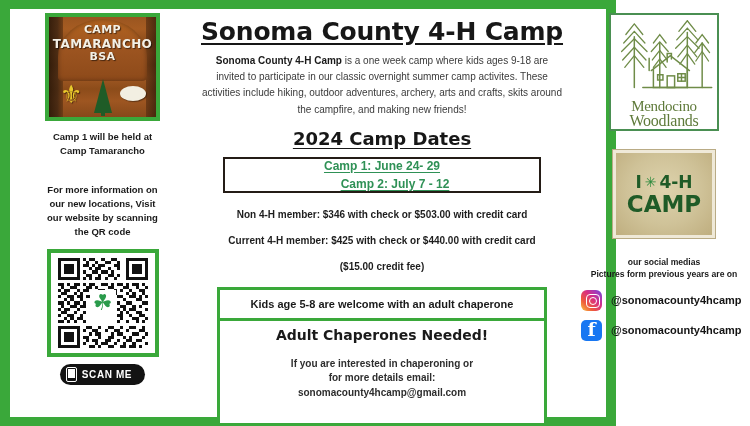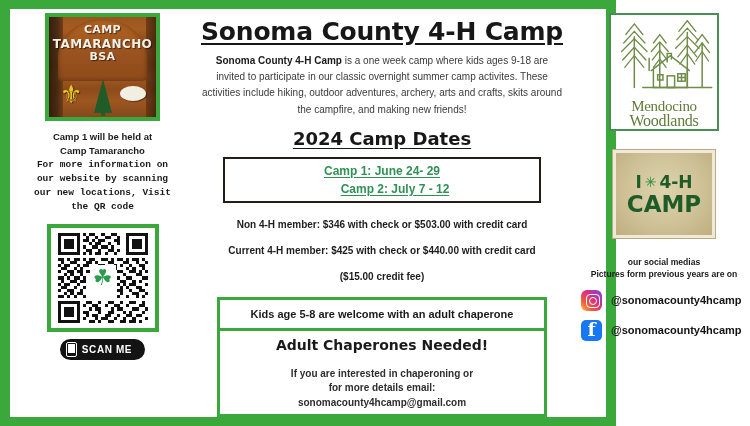--- a/index.html
+++ b/index.html
@@ -98,21 +98,21 @@
     background:#f2efe2;
     box-shadow: 1px 1px 1px rgba(0,0,0,.4);
   }
 
   .cap-bold {
     font-weight: 700; font-size: 9.5px; color: #1a1a1a;
     text-align: center; line-height: 1.45; margin-top: 9px;
   }
   .info-block {
     font-weight: 700; font-size: 9.5px; color: #1a1a1a;
-    text-align: center; line-height: 1.5;  font-family: Liberation Mono, monospace;
+    text-align: center; line-height: 1.5; margin-top: 25px;
   }
 
   .qr-frame {
     margin-top: 9px;
     width: 112px; height: 108px;
     border: 4px solid #3aa83a;
     background: #fff;
     padding: 5px;
     position: relative;
   }
@@ -192,21 +192,21 @@
     width: 330px;
     border: 3px solid #3aa83a;
     background: #fff;
   }
   .chap-top {
     border-bottom: 3px solid #3aa83a;
     padding: 8px 4px;
     text-align: center;
     font-size: 11px; font-weight: 700; color: #1a1a1a;
   }
-  .chap-bot { padding: 6px 4px 4px; text-align: center; }
+  .chap-bot { padding: 6px 4px 23px; text-align: center; }
   .chap-title {
     font-family: "DejaVu Sans", sans-serif;
     font-size: 14px; font-weight: 700; color: #1a1a1a;
   }
   .chap-sub {
     margin-top: 14px;
     font-size: 10px; font-weight: 700; color: #2e2e2e; line-height: 1.45;
   }
 
   
@@ -307,22 +307,22 @@
         <div class="oval"></div>
       </div>
 
       <div class="cap-bold">
         <div>Camp 1 will be held at</div>
         <div>Camp Tamarancho</div>
       </div>
 
       <div class="info-block">
         <div>For more information on</div>
+        <div>our new locations, Visit</div>
         <div>our website by scanning</div>
-        <div>our new locations, Visit</div>
         <div>the QR code</div>
       </div>
 
       <div class="qr-frame">
         <div class="qr-canvas">
           <svg width="100%" height="100%" viewBox="0 0 29 29" shape-rendering="crispEdges">
             <rect width="29" height="29" fill="#ffffff"></rect>
             <g fill="#111111">
               <path d="M0 0h7v1H0zM0 1h1v1H0zM6 1h1v1H6zM0 2h1v1H0zM2 2h3v1H2zM6 2h1v1H6zM0 3h1v1H0zM2 3h3v1H2zM6 3h1v1H6zM0 4h1v1H0zM2 4h3v1H2zM6 4h1v1H6zM0 5h1v1H0zM6 5h1v1H6zM0 6h7v1H0z"></path>
               <path d="M22 0h7v1h-7zM22 1h1v1h-1zM28 1h1v1h-1zM22 2h1v1h-1zM24 2h3v1h-3zM28 2h1v1h-1zM22 3h1v1h-1zM24 3h3v1h-3zM28 3h1v1h-1zM22 4h1v1h-1zM24 4h3v1h-3zM28 4h1v1h-1zM22 5h1v1h-1zM28 5h1v1h-1zM22 6h7v1h-7z"></path>

